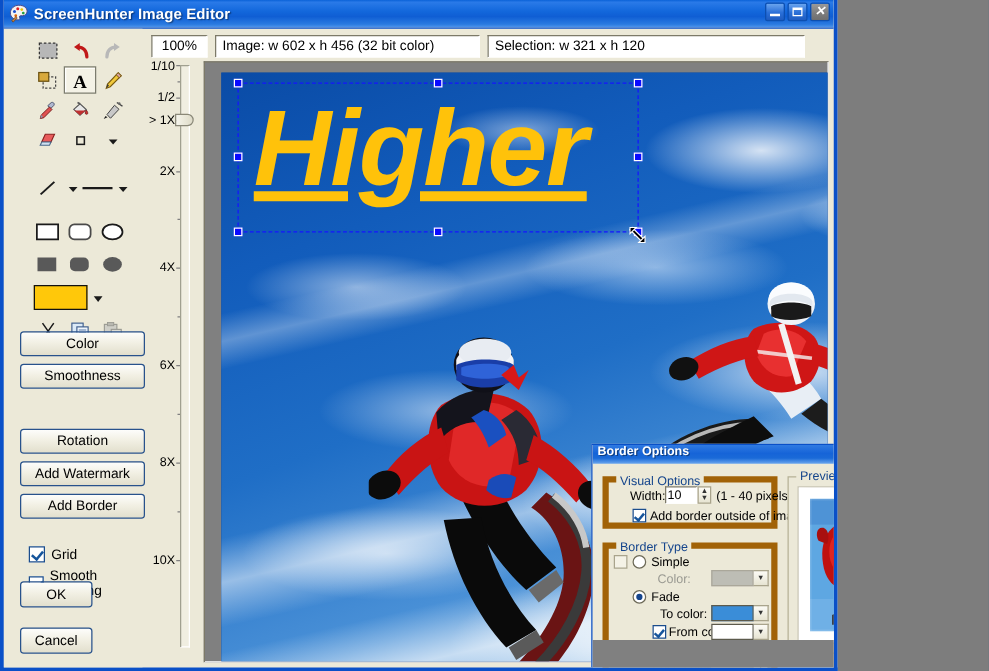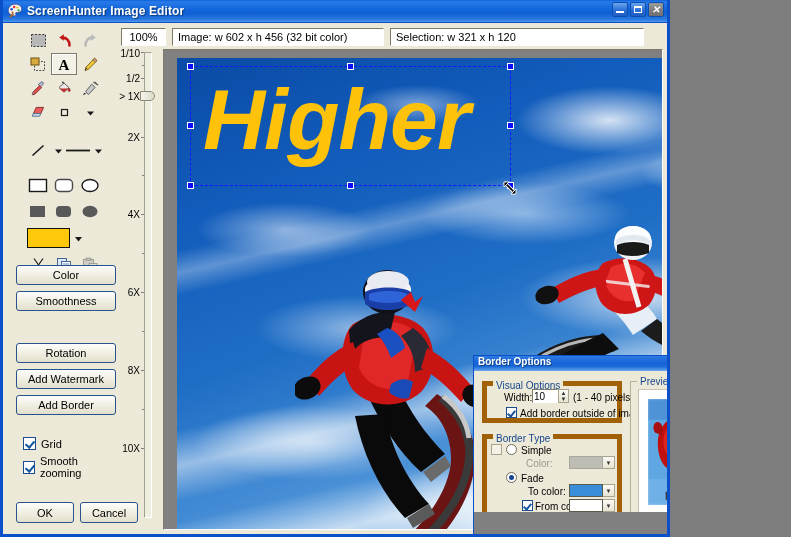--- a/index.html
+++ b/index.html
@@ -110,21 +110,21 @@
     border: 1px solid #1b4d8c; background: #fff;
     position: relative;
   }
   .cbox.checked::after {
     content: "";
     position: absolute; left: 3px; top: 1px;
     width: 4px; height: 7px;
     border: solid #16559c; border-width: 0 2px 2px 0;
     transform: rotate(40deg);
   }
-  .okrow { position: absolute; left: 13px; bottom: 11px; display: flex; gap: 6px; }
+  .okrow { position: absolute; left: 13px; bottom: 11px; display: flex; gap: 16px; flex-direction: column; }
   .okbtn {
     width: 58px; height: 21px;
     background: linear-gradient(to bottom,#fdfdfb 0%,#f2f0e4 45%,#e2dfcd 100%);
     border: 1px solid #28528c; border-radius: 3px;
     display: flex; align-items: center; justify-content: center;
     font-size: 11px; box-sizing: border-box; cursor: default;
   }
 
   
   #zoomcol {
@@ -211,20 +211,21 @@
   #overlay-text {
     position: absolute; left: 26px; top: 18px;
     font-family: "Liberation Sans", sans-serif;
     font-size: 86px;
     font-style: italic;
     font-weight: bold;
     color: #ffc20a;
     line-height: 1;
     letter-spacing: -1px;
     white-space: nowrap;
+    text-decoration: underline;
   }
   
   #selection {
     position: absolute; left: 13px; top: 8px;
     width: 321px; height: 120px;
     border: 1px dashed #1414ff;
     box-sizing: border-box;
   }
   .handle {
     position: absolute; width: 7px; height: 7px;

